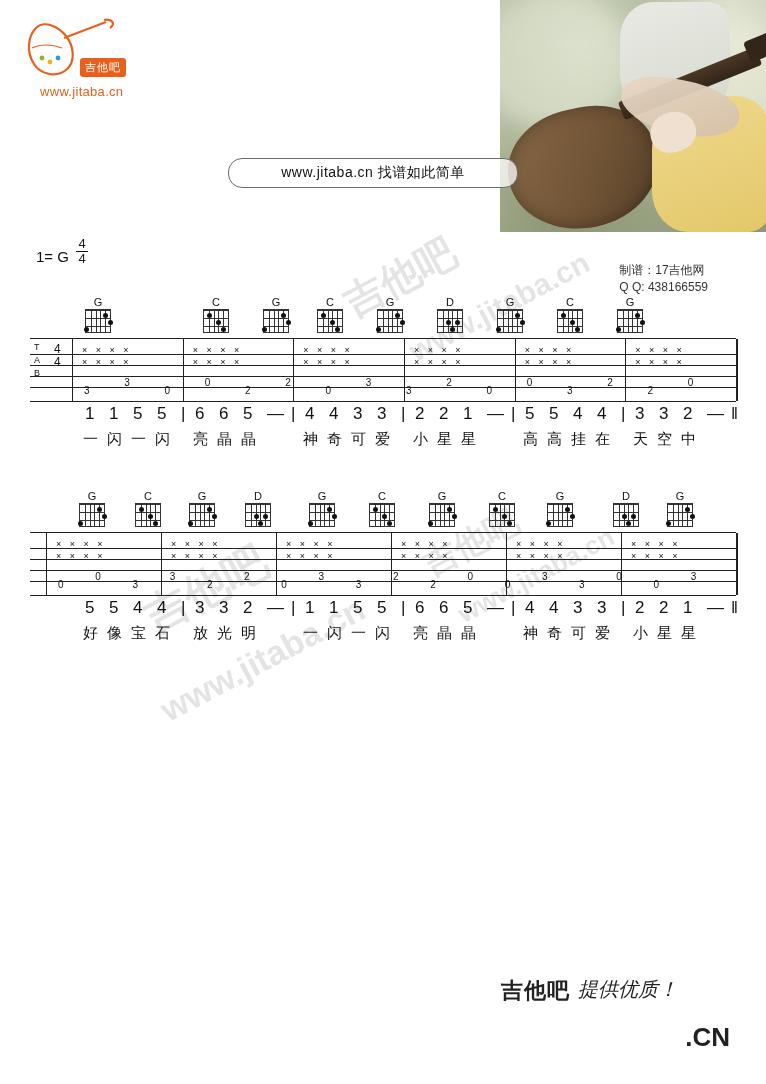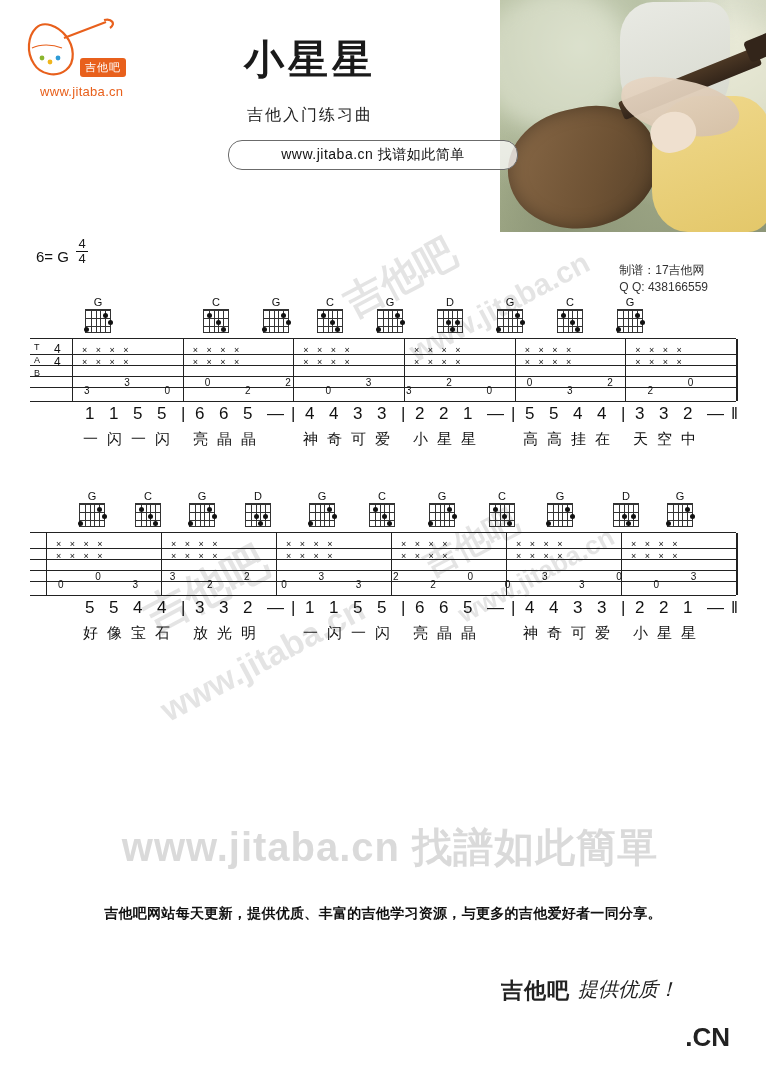--- a/index.html
+++ b/index.html
@@ -75,21 +75,21 @@
   
   .title{
     position:absolute;left:0;top:32px;width:620px;text-align:center;
     font-size:40px;font-weight:bold;color:#1a1a1a;letter-spacing:4px;
   }
   .subtitle{
     position:absolute;left:0;top:105px;width:620px;text-align:center;
     font-size:16px;color:#222;letter-spacing:2px;
   }
   .sitebox{
-    position:absolute;left:228px;top:140px;width:288px;height:28px;
+    position:absolute;left:228px;top:158px;width:288px;height:28px;
     border:1px solid #6b6b6b;border-radius:14px;
     display:flex;align-items:center;justify-content:center;
     font-size:14px;color:#111;letter-spacing:.5px;background:rgba(255,255,255,.75);
   }
 
   
   .key{position:absolute;left:36px;top:248px;font-size:15px;color:#111;}
   .meter{position:absolute;left:74px;top:238px;font-size:13px;line-height:12px;text-align:center;width:16px;}
   .meter b{display:block;font-weight:normal;}
   .meter .bar{display:block;width:12px;height:1px;background:#111;margin:1px auto;}
@@ -186,25 +186,23 @@
       <path d="M86 2 C94 0, 98 6, 92 10" stroke="#e8601c" stroke-width="2.2" fill="none"></path>
       <circle cx="24" cy="40" r="2.4" fill="#8ab52e"></circle>
       <circle cx="32" cy="44" r="2.4" fill="#f0b51c"></circle>
       <circle cx="40" cy="40" r="2.4" fill="#2e9bd6"></circle>
       <path d="M14 30 C22 26, 34 26, 44 30" stroke="#e8601c" stroke-width="1.2" fill="none"></path>
     </svg>
     <span class="badge">吉他吧</span>
     <span class="txt">www.jitaba.cn</span>
   </div>
 
-  <div class="title">小星星</div>
-  <div class="subtitle">吉他入门练习曲</div>
   <div class="sitebox">www.jitaba.cn 找谱如此简单</div>
 
-  <div class="key">6= G</div>
+  <div class="key">1= G</div>
   <div class="meter">
     <b>4</b>
     <span class="bar"></span>
     <b>4</b>
   </div>
 
   <div class="credits">
     <div>制谱：17吉他网</div>
     <div>Q Q: 438166559</div>
   </div>
@@ -691,23 +689,21 @@
           <span style="left: 517px;">奇</span>
           <span style="left: 541px;">可</span>
           <span style="left: 565px;">爱</span>
           <span style="left: 603px;">小</span>
           <span style="left: 627px;">星</span>
           <span style="left: 651px;">星</span>
         </div>
     </div>
   </div>
 
-  <div class="wm-big">www.jitaba.cn 找譜如此簡單</div>
-
-  <div class="footnote">吉他吧网站每天更新，提供优质、丰富的吉他学习资源，与更多的吉他爱好者一同分享。</div>
+
 
   <div class="brand">
     <div class="b1">吉他吧</div>
     <div class="b2">提供优质！</div>
     <div class="b4">.CN</div>
   </div>
 
 </div>
 
 </body></html>

